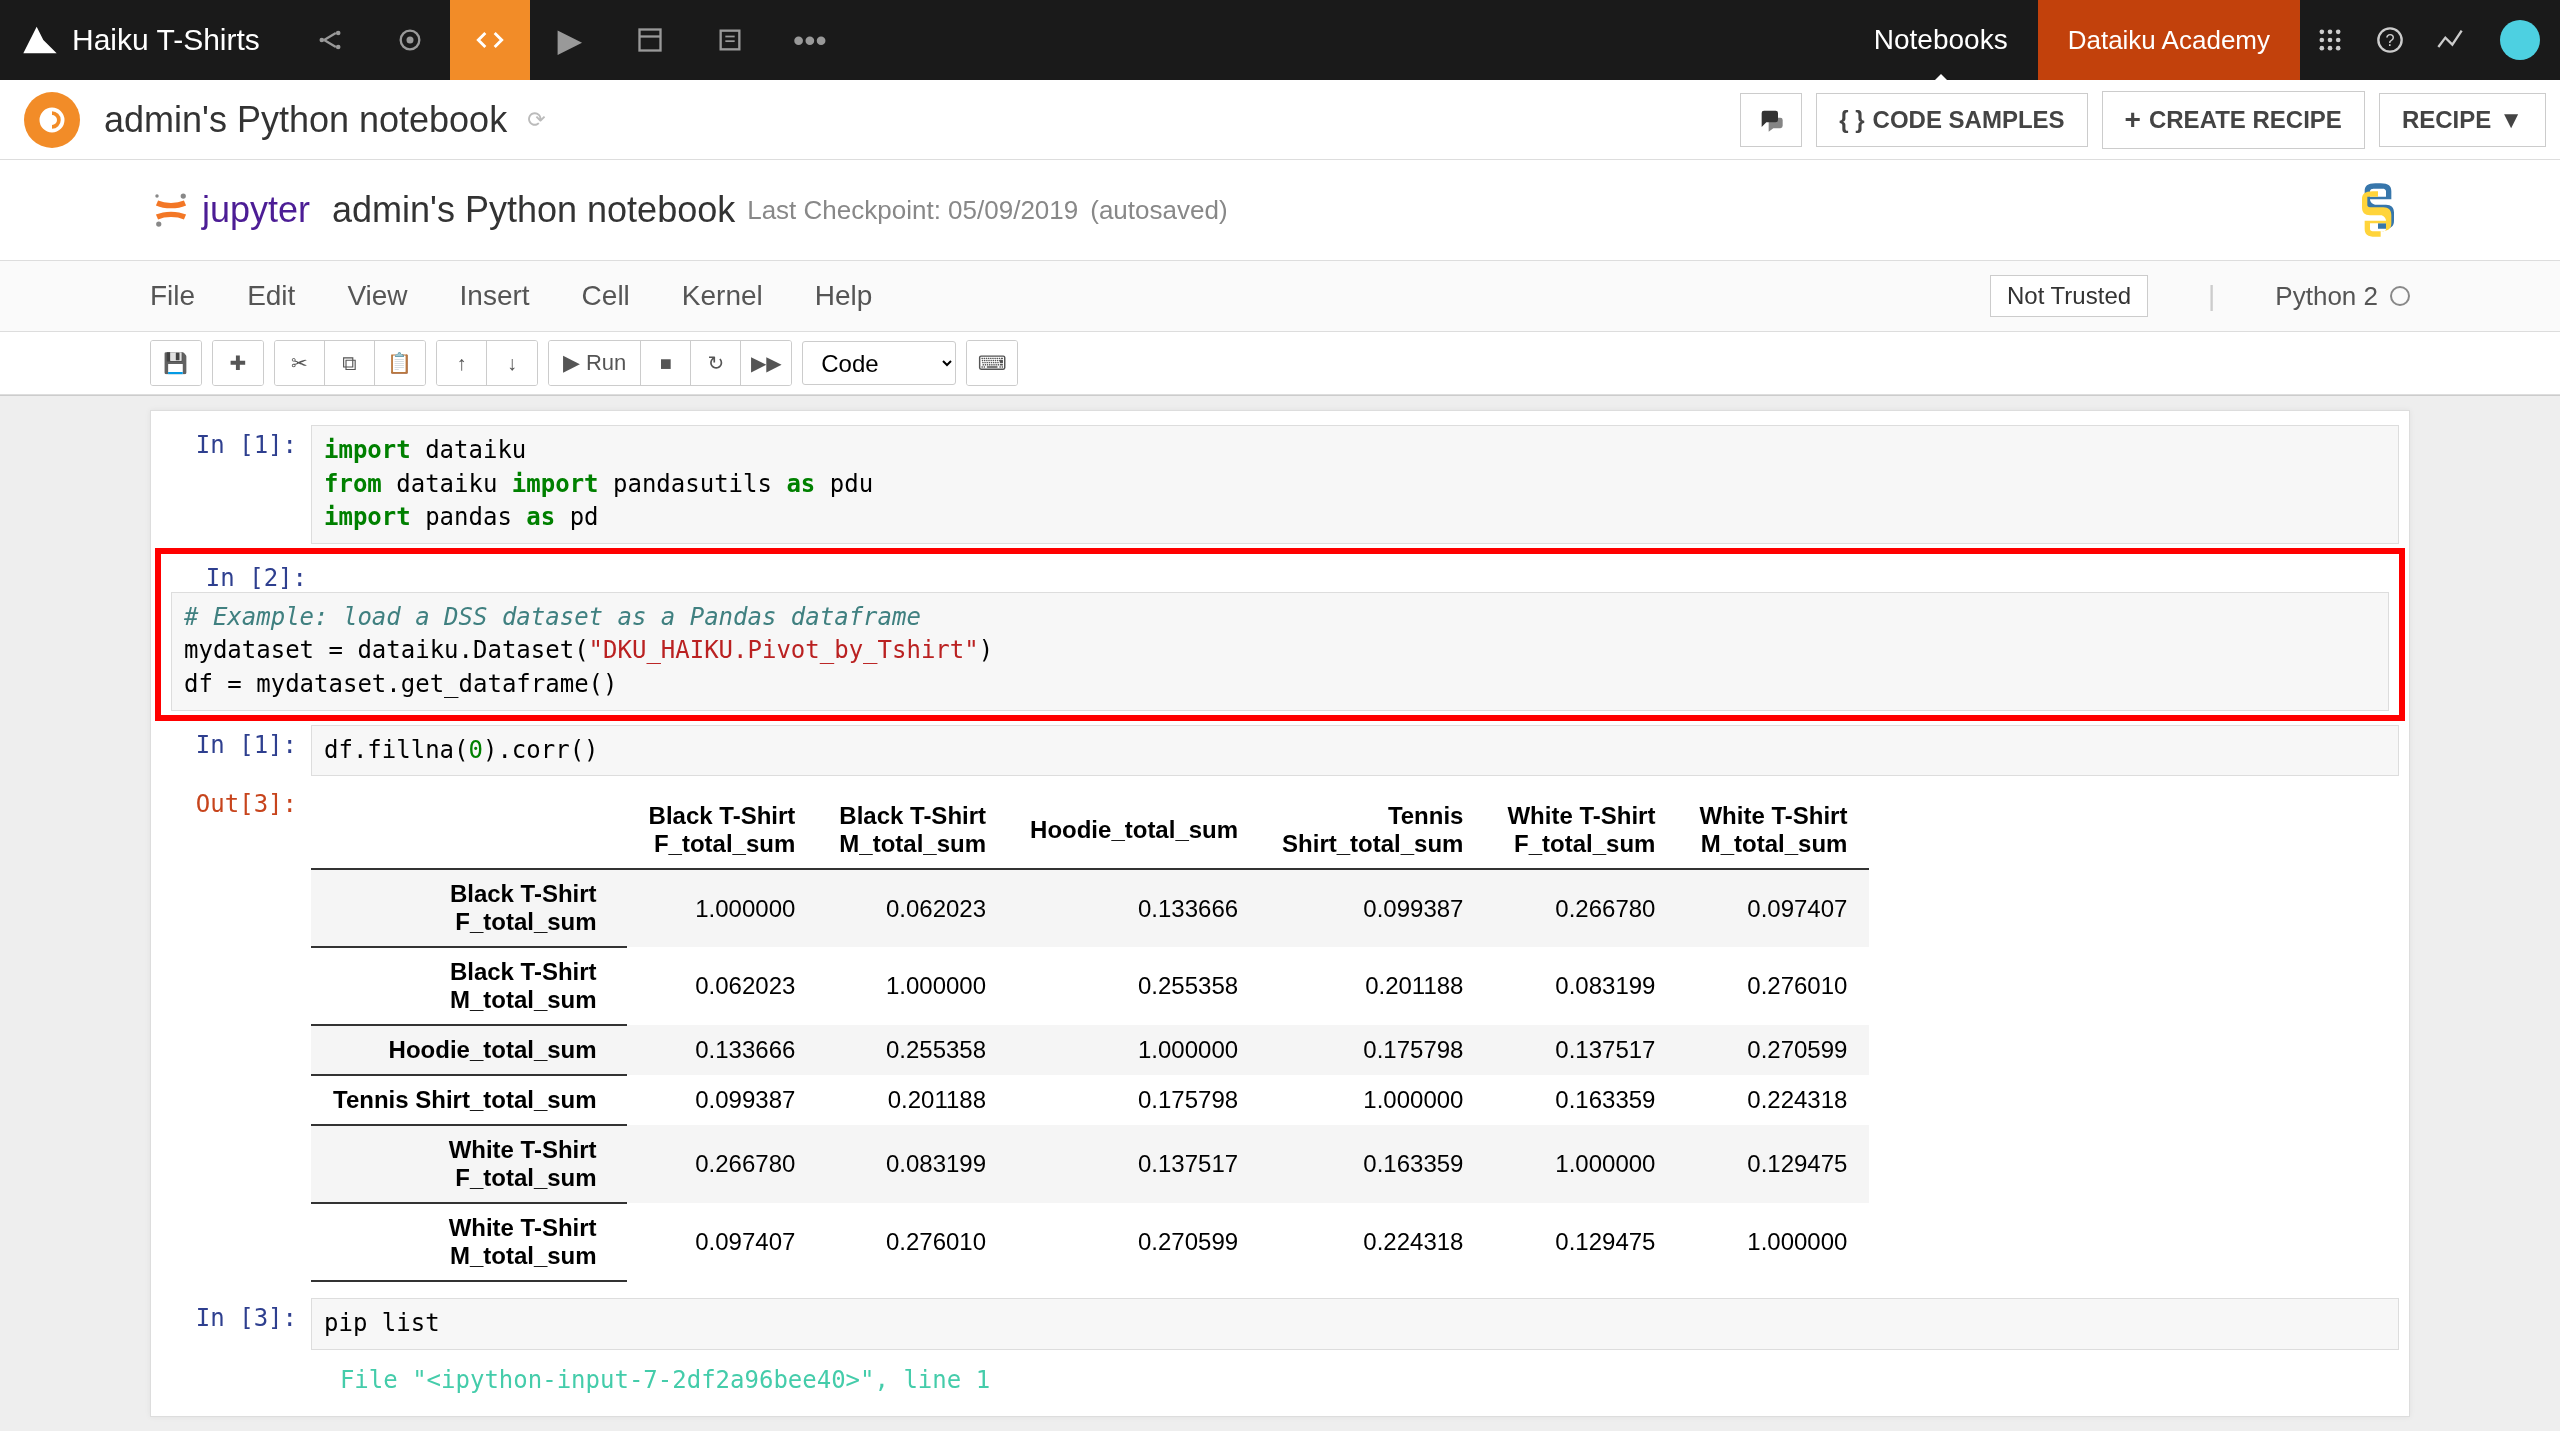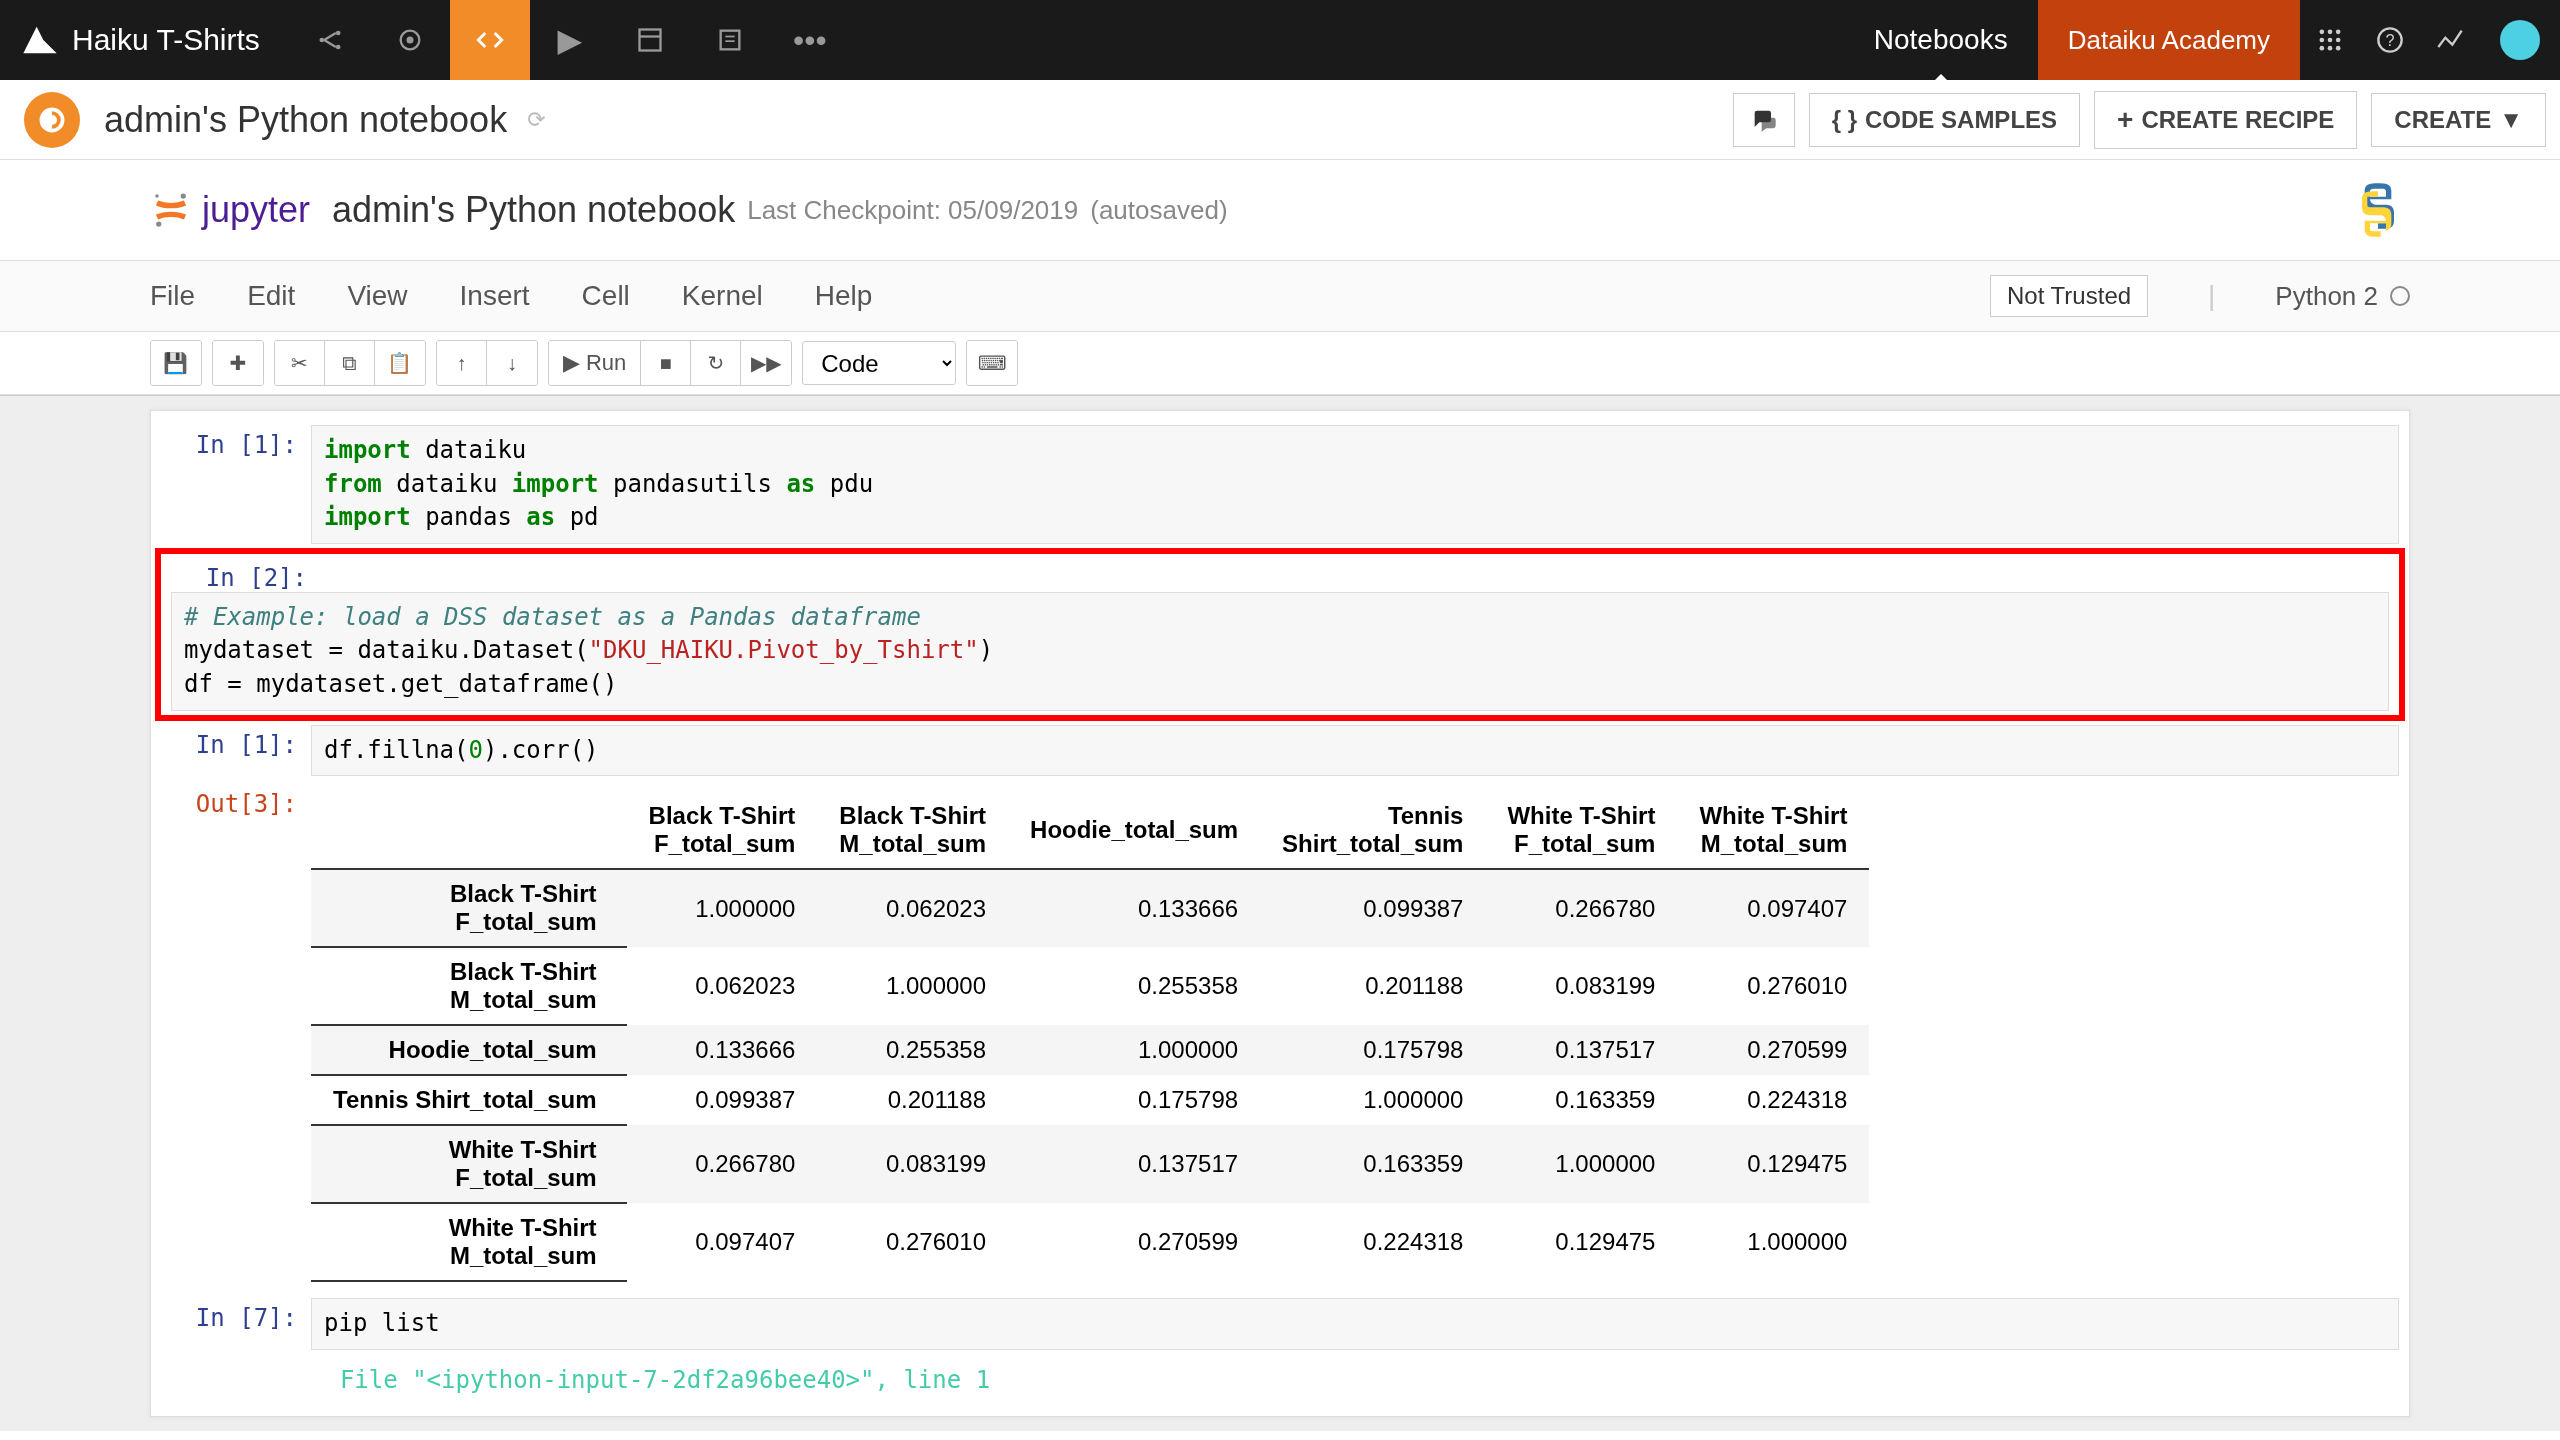--- a/index.html
+++ b/index.html
@@ -178,21 +178,21 @@
       </svg>
   </button>
   <button class="header-btn">
       <span style="font-weight:700;">{ }</span>
       <span>CODE SAMPLES</span>
     </button>
   <button class="header-btn">
       <span style="font-size:28px;font-weight:700;">+</span>
       <span>CREATE RECIPE</span>
     </button>
-  <button class="header-btn"><span>CREATE</span> ▼</button>
+  <button class="header-btn"><span>RECIPE</span> ▼</button>
 </div>
 
 <div class="jupyter-bar">
   <div class="jupyter-logo">
     <svg width="42" height="42" viewBox="0 0 24 24">
         <path d="M4 8a12 6 0 0016 0" fill="none" stroke="#f37726" stroke-width="3"></path>
         <path d="M4 16a12 6 0 0116 0" fill="none" stroke="#f37726" stroke-width="3"></path>
         <circle cx="19" cy="4" r="1.5" fill="#888"></circle>
         <circle cx="5" cy="20" r="1.5" fill="#888"></circle>
         <circle cx="4" cy="4" r="1" fill="#888"></circle>
@@ -345,21 +345,21 @@
                 <td>0.224318</td>
                 <td>0.129475</td>
                 <td>1.000000</td>
               </tr>
             </tbody>
       </table>
     </div>
   </div>
 
   <div class="cell">
-    <div class="prompt in">In [7]:</div>
+    <div class="prompt in">In [3]:</div>
     <div class="cell-input">pip list</div>
   </div>
 
   <div class="cell">
     <div class="prompt"></div>
     <div class="cell-output" style="font-family:monospace;font-size:24px;color:#4ca;white-space:pre;">  File "&lt;ipython-input-7-2df2a96bee40&gt;", line 1</div>
   </div>
 
 </div>
 </div>

